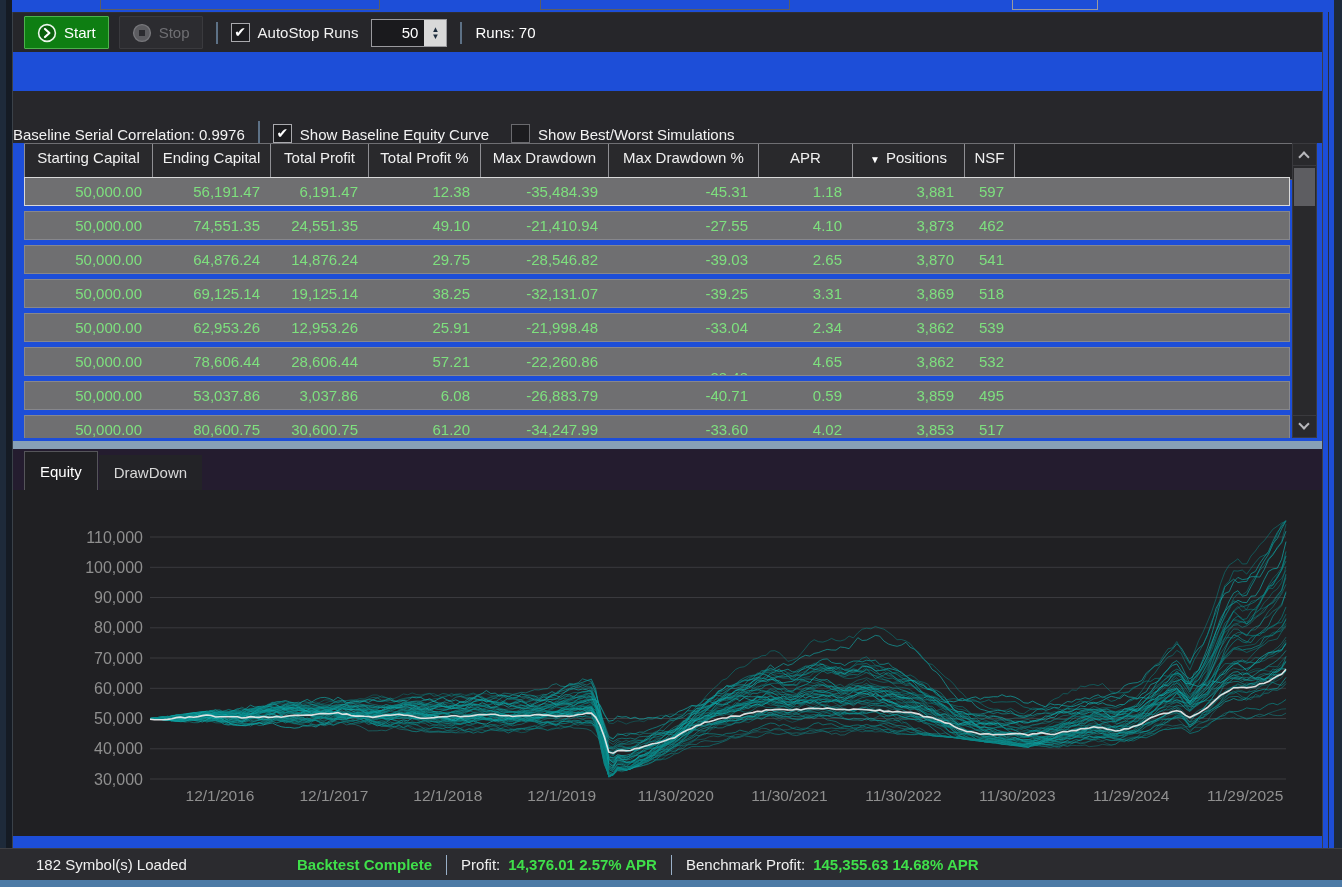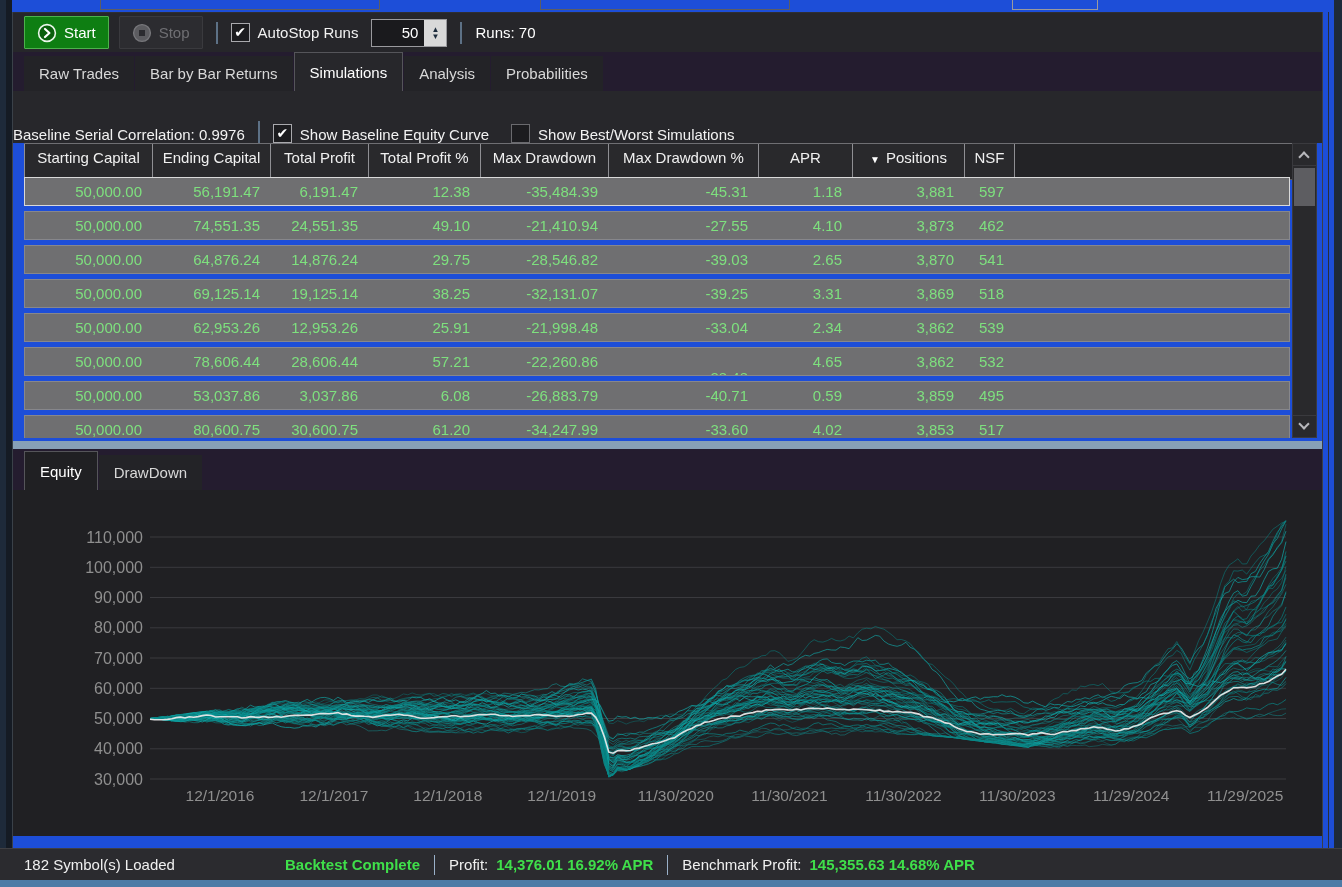--- a/index.html
+++ b/index.html
@@ -94,21 +94,21 @@
               background:var(--splitter-blue,#87a0b6); cursor:row-resize; }
 
   
   #chart-panel { left:13px; top:490px; width:1309px; height:346px; background:#202023; }
   #chart-svg { position:absolute; left:-13px; top:0; }
   #chart-svg text { font-family:"Liberation Sans", sans-serif; }
 
   
   #statusbar { left:0; top:848px; width:1342px; height:32px; background:#2b2b2f;
                border-top:1px solid #3f3f43; display:flex; align-items:center;
-               padding-left:24px; font-size:15px; color:#f0f0f0; white-space:nowrap; }
+               padding-left:36px; font-size:15px; color:#f0f0f0; white-space:nowrap; }
   #symbols-loaded { width:261px; flex:none; }
   .green { color:var(--status-green,#3fdf4a);font-weight:bold; }
   .ssep { width:1px; height:20px; background:#9ab0c8; margin:0 14px; flex:none; }
   #bottom-strip { left:0; top:880px; width:1342px; height:7px;
                   background:var(--bottom-blue,#4d7ba6); }
 </style>
 </head>
 <body>
 
 <div id="frame">
@@ -146,27 +146,20 @@
       <div id="spin-field">50</div>
       <div id="spin-btns">
         <span>▲</span>
         <span>▼</span>
       </div>
     </div>
     <div class="vsep"></div>
     <span class="toolbar-text">Runs: 70</span>
   </div>
 
-  <div class="abs tabstrip" id="tabstrip1">
-    <div class="tab">Raw Trades</div>
-    <div class="tab">Bar by Bar Returns</div>
-    <div class="tab active">Simulations</div>
-    <div class="tab">Analysis</div>
-    <div class="tab">Probabilities</div>
-  </div>
 
   <div class="abs" id="optionsbar">
     <span id="corr-label">Baseline Serial Correlation: 0.9976</span>
     <div class="vsep"></div>
     <div class="checkbox checked" id="show-baseline-checkbox"></div>
     <span class="cblabel">Show Baseline Equity Curve</span>
     <div class="checkbox unchecked" id="show-bestworst-checkbox" style="margin-left:22px;"></div>
     <span class="cblabel">Show Best/Worst Simulations</span>
   </div>
 
@@ -372,19 +365,19 @@
         <polyline points="150.0,228.5 154.4,228.6 158.7,229.1 163.1,229.5 167.5,230.2 171.8,228.8 176.2,230.8 180.6,230.3 185.0,230.6 189.3,230.3 193.7,229.6 198.1,229.4 202.4,229.6 206.8,230.9 211.2,231.0 215.5,230.0 219.9,232.0 224.3,230.9 228.6,228.5 233.0,227.7 237.4,228.8 241.8,228.2 246.1,225.3 250.5,227.2 254.9,226.7 259.2,226.7 263.6,227.1 268.0,224.0 272.3,224.1 276.7,222.1 281.1,223.9 285.4,224.8 289.8,223.4 294.2,223.4 298.6,223.4 302.9,223.2 307.3,221.4 311.7,221.8 316.0,221.3 320.4,220.9 324.8,220.2 329.1,221.8 333.5,221.9 337.9,221.9 342.2,220.9 346.6,223.6 351.0,223.5 355.4,225.5 359.7,224.5 364.1,225.6 368.5,223.8 372.8,221.6 377.2,222.3 381.6,221.0 385.9,220.0 390.3,218.1 394.7,217.2 399.0,219.0 403.4,219.5 407.8,217.5 412.2,217.4 416.5,216.9 420.9,218.8 425.3,218.5 429.6,220.9 434.0,218.7 438.4,216.3 442.7,216.2 447.1,217.0 451.5,216.6 455.8,215.2 460.2,215.6 464.6,215.5 469.0,214.0 473.3,212.2 477.7,209.3 482.1,211.1 486.4,209.6 490.8,211.1 495.2,212.3 499.5,213.1 503.9,213.2 508.3,213.8 512.6,216.0 517.0,216.1 521.4,215.2 525.8,216.7 530.1,215.4 534.5,212.8 538.9,209.9 543.2,206.7 547.6,207.2 552.0,204.3 556.3,203.7 560.7,201.3 565.1,200.0 569.4,198.5 573.8,196.5 578.2,197.8 582.6,195.3 586.9,197.0 591.3,196.9 595.7,203.3 600.0,218.9 604.4,236.2 608.8,258.1 613.1,258.3 617.5,255.2 621.9,253.8 626.2,254.2 630.6,254.0 635.0,252.7 639.4,252.7 643.7,250.3 648.1,246.7 652.5,244.0 656.8,242.1 661.2,238.2 665.6,233.7 669.9,229.5 674.3,228.5 678.7,227.7 683.0,225.3 687.4,220.8 691.8,215.9 696.2,215.7 700.5,213.7 704.9,209.0 709.3,209.5 713.6,205.7 718.0,205.3 722.4,206.4 726.7,203.6 731.1,203.7 735.5,202.8 739.8,202.9 744.2,201.6 748.6,203.4 753.0,200.9 757.3,199.2 761.7,201.0 766.1,201.6 770.4,201.8 774.8,204.1 779.2,204.0 783.5,204.6 787.9,204.0 792.3,205.9 796.6,206.3 801.0,207.1 805.4,204.1 809.8,202.8 814.1,203.4 818.5,204.7 822.9,204.7 827.2,205.9 831.6,204.9 836.0,203.5 840.3,202.9 844.7,202.7 849.1,200.7 853.4,198.3 857.8,195.3 862.2,197.3 866.6,197.9 870.9,196.9 875.3,200.4 879.7,202.2 884.0,201.1 888.4,204.8 892.8,204.7 897.1,204.1 901.5,205.4 905.9,207.7 910.2,207.1 914.6,211.6 919.0,213.0 923.4,213.2 927.7,217.7 932.1,222.0 936.5,224.3 940.8,225.4 945.2,229.7 949.6,232.0 953.9,233.4 958.3,235.8 962.7,238.6 967.0,240.1 971.4,240.8 975.8,243.0 980.2,244.9 984.5,247.4 988.9,246.0 993.3,244.2 997.6,243.5 1002.0,244.5 1006.4,247.0 1010.7,245.4 1015.1,245.2 1019.5,245.3 1023.8,247.5 1028.2,246.5 1032.6,245.1 1037.0,244.5 1041.3,242.0 1045.7,241.8 1050.1,241.0 1054.4,241.1 1058.8,240.1 1063.2,237.2 1067.5,237.6 1071.9,236.7 1076.3,235.5 1080.6,233.5 1085.0,230.3 1089.4,227.6 1093.8,228.1 1098.1,229.9 1102.5,229.2 1106.9,229.5 1111.2,228.2 1115.6,229.7 1120.0,229.6 1124.3,227.0 1128.7,225.0 1133.1,225.8 1137.4,226.8 1141.8,224.1 1146.2,219.6 1150.6,214.3 1154.9,213.8 1159.3,212.5 1163.7,211.8 1168.0,211.5 1172.4,208.1 1176.8,203.5 1181.1,205.3 1185.5,209.0 1189.9,211.0 1194.2,207.8 1198.6,205.2 1203.0,200.8 1207.4,197.0 1211.7,193.7 1216.1,191.0 1220.5,185.2 1224.8,181.2 1229.2,178.4 1233.6,174.8 1237.9,172.3 1242.3,169.8 1246.7,172.3 1251.0,172.3 1255.4,173.2 1259.8,172.3 1264.2,167.4 1268.5,163.5 1272.9,161.6 1277.3,161.6 1281.6,160.8 1286.0,153.3" fill="none" stroke="#0d9999" stroke-width="0.9" stroke-opacity="0.65"></polyline>
         <polyline points="150.0,229.2 154.4,229.7 158.7,229.8 163.1,229.7 167.5,229.4 171.8,228.7 176.2,227.6 180.6,227.1 185.0,228.0 189.3,226.7 193.7,227.2 198.1,226.6 202.4,225.6 206.8,225.0 211.2,225.5 215.5,227.0 219.9,226.8 224.3,226.8 228.6,226.8 233.0,226.8 237.4,226.7 241.8,228.0 246.1,227.6 250.5,226.6 254.9,227.1 259.2,227.4 263.6,226.5 268.0,227.4 272.3,227.2 276.7,226.4 281.1,227.3 285.4,226.4 289.8,225.8 294.2,225.4 298.6,225.4 302.9,225.3 307.3,225.0 311.7,225.1 316.0,224.3 320.4,223.5 324.8,223.6 329.1,223.7 333.5,223.3 337.9,222.6 342.2,224.3 346.6,223.9 351.0,225.5 355.4,226.1 359.7,226.0 364.1,226.3 368.5,226.5 372.8,227.4 377.2,226.6 381.6,225.8 385.9,225.1 390.3,225.2 394.7,224.7 399.0,224.3 403.4,225.1 407.8,225.3 412.2,226.1 416.5,227.3 420.9,228.2 425.3,228.3 429.6,228.0 434.0,227.6 438.4,227.0 442.7,226.7 447.1,226.8 451.5,225.8 455.8,225.7 460.2,226.8 464.6,226.4 469.0,226.3 473.3,225.6 477.7,224.8 482.1,224.5 486.4,224.7 490.8,224.3 495.2,224.2 499.5,225.5 503.9,225.8 508.3,225.5 512.6,226.5 517.0,226.0 521.4,225.7 525.8,225.5 530.1,225.7 534.5,224.7 538.9,224.6 543.2,225.1 547.6,225.1 552.0,225.8 556.3,226.4 560.7,226.0 565.1,226.0 569.4,226.4 573.8,225.7 578.2,224.5 582.6,224.2 586.9,223.0 591.3,223.1 595.7,227.3 600.0,235.2 604.4,247.0 608.8,262.2 613.1,263.2 617.5,260.7 621.9,260.4 626.2,260.8 630.6,260.5 635.0,258.6 639.4,258.1 643.7,256.5 648.1,255.2 652.5,253.7 656.8,253.2 661.2,251.9 665.6,250.4 669.9,248.8 674.3,247.9 678.7,244.9 683.0,242.3 687.4,240.0 691.8,238.4 696.2,235.8 700.5,234.8 704.9,232.1 709.3,231.8 713.6,230.6 718.0,229.0 722.4,228.0 726.7,228.0 731.1,226.0 735.5,226.1 739.8,226.2 744.2,224.1 748.6,223.2 753.0,222.6 757.3,221.3 761.7,221.6 766.1,219.8 770.4,220.0 774.8,219.6 779.2,219.3 783.5,219.5 787.9,219.9 792.3,220.0 796.6,219.1 801.0,220.0 805.4,218.7 809.8,218.2 814.1,218.4 818.5,218.5 822.9,218.7 827.2,218.0 831.6,218.7 836.0,219.5 840.3,219.4 844.7,219.5 849.1,220.0 853.4,219.0 857.8,219.2 862.2,219.5 866.6,219.8 870.9,220.1 875.3,220.9 879.7,219.9 884.0,221.6 888.4,221.1 892.8,222.0 897.1,221.4 901.5,222.0 905.9,222.4 910.2,222.2 914.6,223.1 919.0,224.1 923.4,226.8 927.7,226.9 932.1,227.6 936.5,229.4 940.8,230.7 945.2,232.9 949.6,233.5 953.9,236.4 958.3,238.4 962.7,240.1 967.0,241.7 971.4,241.7 975.8,242.7 980.2,244.3 984.5,243.9 988.9,243.7 993.3,244.9 997.6,244.5 1002.0,244.5 1006.4,244.3 1010.7,243.9 1015.1,243.6 1019.5,243.5 1023.8,244.1 1028.2,245.3 1032.6,243.9 1037.0,243.6 1041.3,242.6 1045.7,243.6 1050.1,244.3 1054.4,244.5 1058.8,242.9 1063.2,241.6 1067.5,241.7 1071.9,240.5 1076.3,240.6 1080.6,238.7 1085.0,238.6 1089.4,238.0 1093.8,236.7 1098.1,237.6 1102.5,237.5 1106.9,239.1 1111.2,239.7 1115.6,241.0 1120.0,240.5 1124.3,238.9 1128.7,238.7 1133.1,236.6 1137.4,235.4 1141.8,233.7 1146.2,230.7 1150.6,227.8 1154.9,226.2 1159.3,224.5 1163.7,223.4 1168.0,223.4 1172.4,221.5 1176.8,220.7 1181.1,221.8 1185.5,225.4 1189.9,227.5 1194.2,225.2 1198.6,223.1 1203.0,220.4 1207.4,217.5 1211.7,213.4 1216.1,209.3 1220.5,205.4 1224.8,203.0 1229.2,200.8 1233.6,197.7 1237.9,197.8 1242.3,197.2 1246.7,197.9 1251.0,197.3 1255.4,196.6 1259.8,193.7 1264.2,193.3 1268.5,191.6 1272.9,188.7 1277.3,185.9 1281.6,184.3 1286.0,179.3" fill="none" stroke="#e8e8e8" stroke-width="1.6" stroke-opacity="0.95"></polyline>
       </svg>
     </div>
 
   <div class="abs" id="statusbar">
     <span id="symbols-loaded">182 Symbol(s) Loaded</span>
     <span class="green">Backtest Complete</span>
     <div class="ssep"></div>
     <span>Profit:</span>
-    <span class="green" style="margin-left:8px;">14,376.01 16.92% APR</span>
+    <span class="green" style="margin-left:8px;">14,376.01 2.57% APR</span>
     <div class="ssep"></div>
     <span>Benchmark Profit:</span>
     <span class="green" style="margin-left:8px;">145,355.63 14.68% APR</span>
   </div>
   <div class="abs" id="bottom-strip"></div>
 </div>
 
 </body></html>

